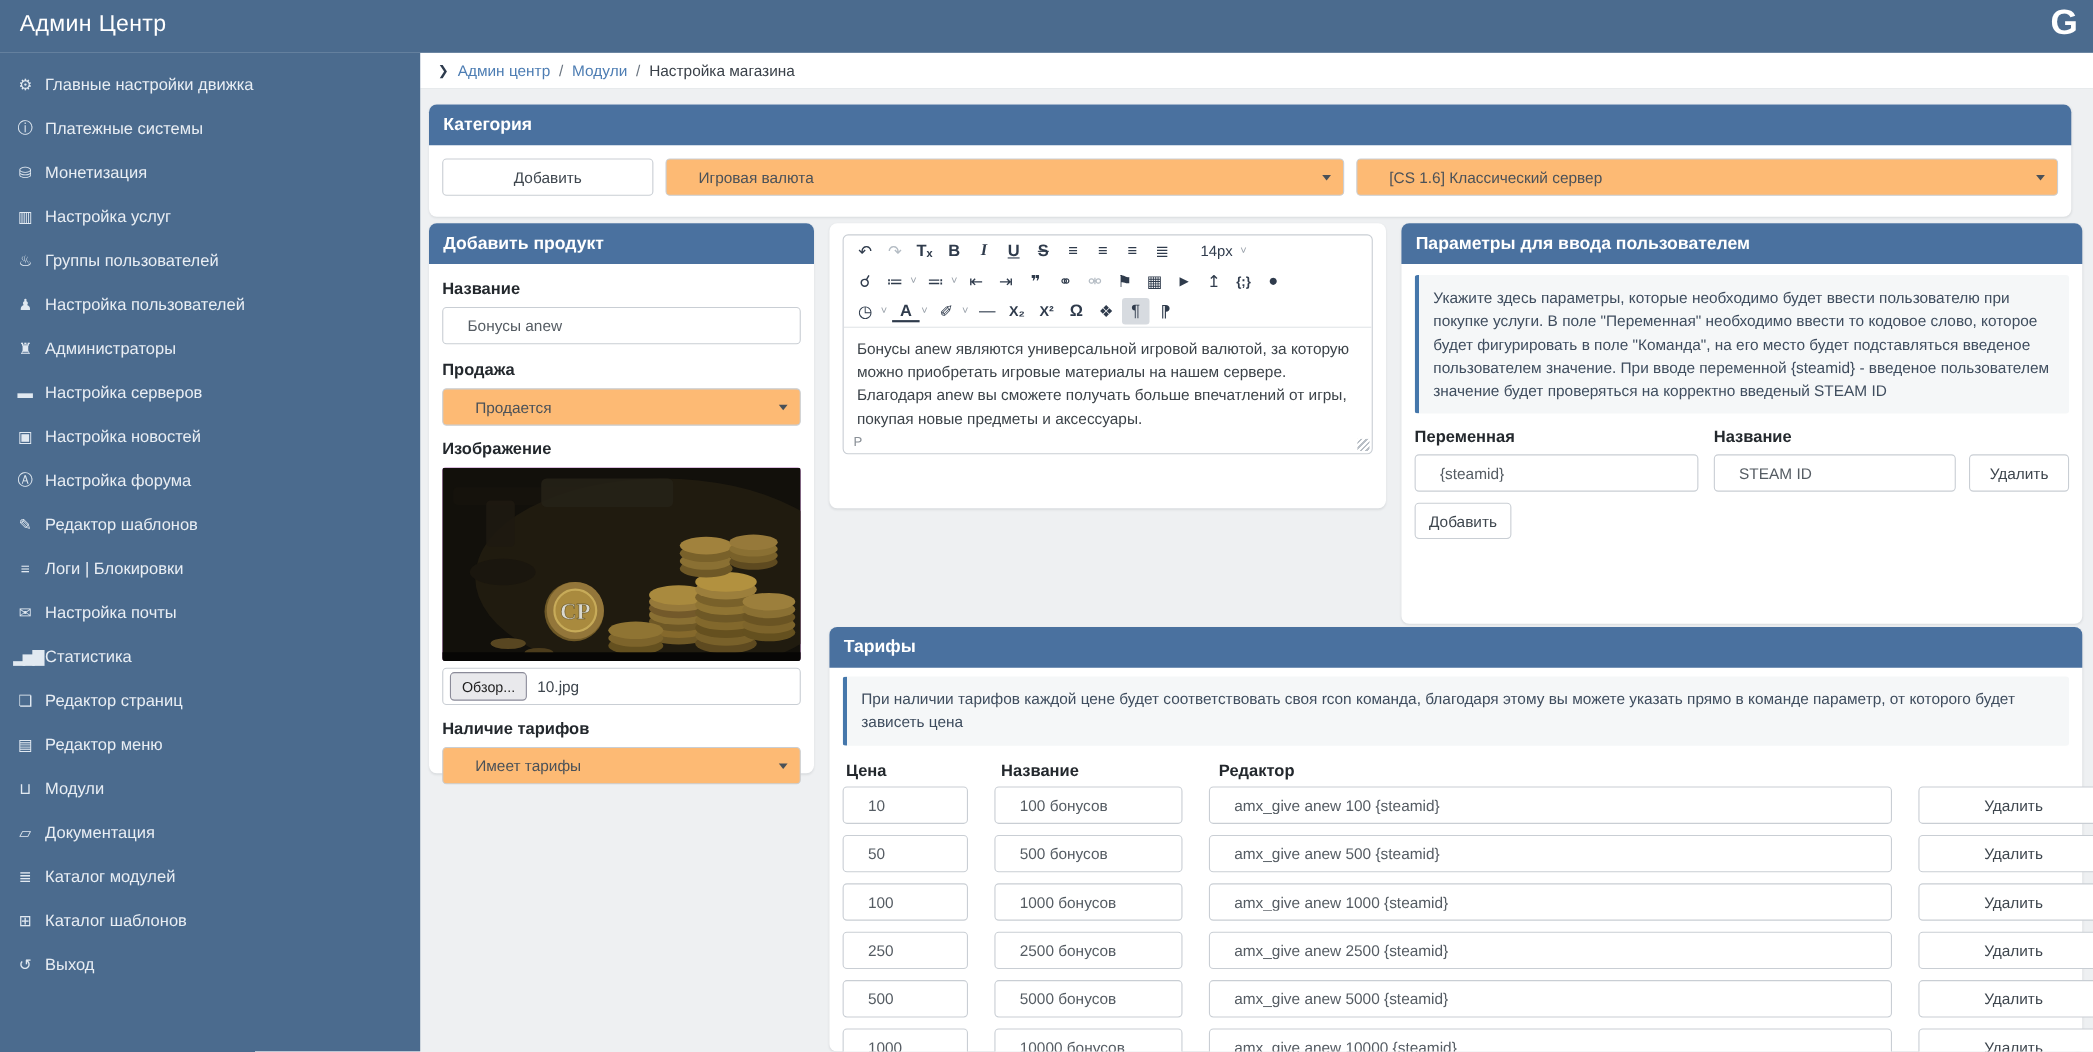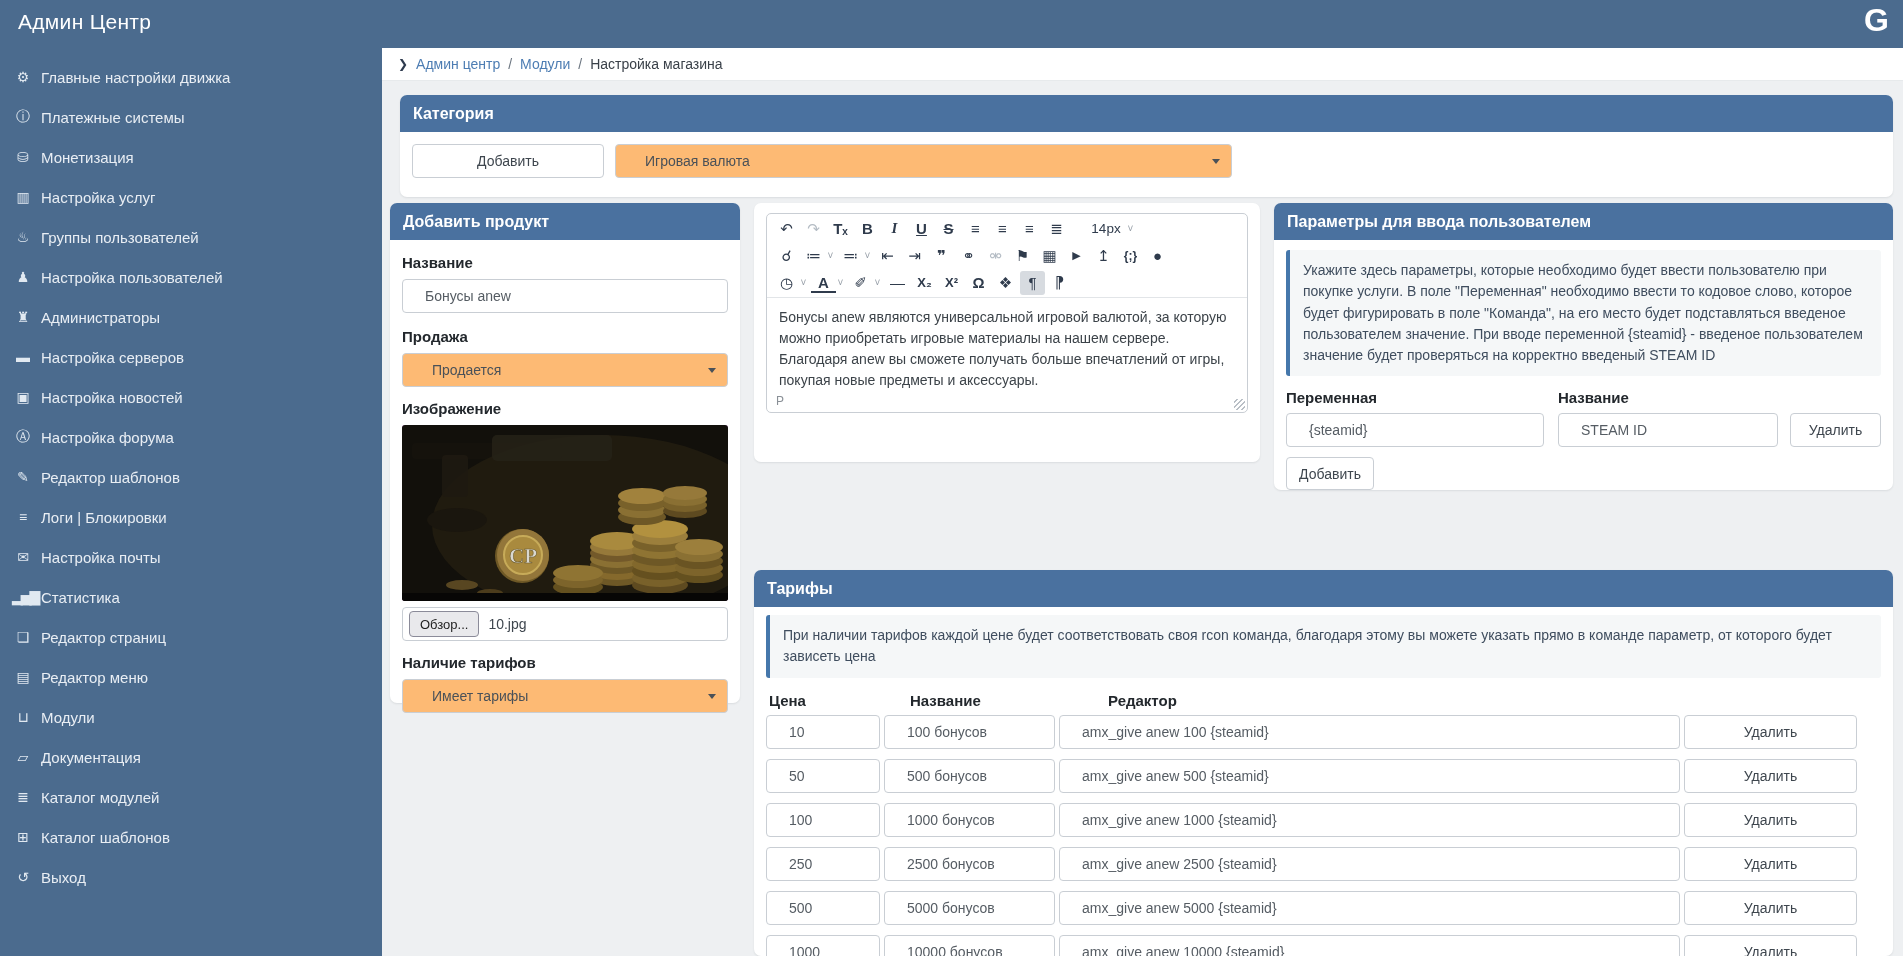--- a/index.html
+++ b/index.html
@@ -32,21 +32,21 @@
        cursor:pointer;font-family:inherit;padding:12px}
   .inp{height:34px;border:1px solid #c9ced4;border-radius:4px;padding:0 22px;font-size:14px;
        color:#555c63;box-sizing:border-box;background:#fff;font-family:inherit;outline:none}
   .sel{position:relative;border:1px solid #c9ced4;border-radius:4px;height:34px;display:flex;
        align-items:center;padding:0 26px 0 29px;font-size:14px;color:#4a5158;background:#fdba74;
        box-sizing:border-box;cursor:pointer}
   .sel:after{content:"";position:absolute;right:11px;top:14px;border-left:4px solid transparent;
        border-right:4px solid transparent;border-top:5px solid #4a5158}
   .flabel{font-size:15px;font-weight:700;color:#23282d}
   
-  #p-cat{left:400px;top:95px;width:1493px;height:102px}
+  #p-cat{left:390px;top:95px;width:1493px;height:102px}
   .cat-row{display:flex;gap:11px;padding:12px;box-sizing:border-box}
   .btn-add-cat{width:192px;flex:none}
   .sel-cat{width:617px;flex:none}
   .sel-srv{flex:1}
   
   #p-prod{left:390px;top:203px;width:350px;height:500px}
   .pbody{padding:12px;box-sizing:border-box}
   #p-prod .flabel{margin:2px 0 8px}
   #p-prod .inp,#p-prod .sel{width:326px;margin-bottom:13px}
   .imgwrap{width:326px;height:176px;border-radius:3px;overflow:hidden;margin-bottom:6px;background:#f0abfc}
@@ -73,39 +73,39 @@
   .tb.fc{border-bottom:2px solid #2f3b4c;height:17px;line-height:15px;border-radius:0;margin-bottom:-2px}
   .tb.code{font-size:12px;font-weight:700}
   .tb.sub2{font-size:13px;font-weight:600}
   .tb.sm{font-size:11px}
   .ed-text{padding:9px 12px;font-size:14px;color:#3c4349;line-height:1.5}
   .ed-status{position:absolute;left:0;right:0;bottom:0;height:22px;display:flex;align-items:center;
              padding:0 9px;font-size:12px;color:#8a9097}
   .grip{position:absolute;right:2px;bottom:2px;width:11px;height:11px;cursor:nwse-resize;
         background:repeating-linear-gradient(135deg,transparent 0 2px,#b9bfc6 2px 3.5px)}
   
-  #p-params{left:1274px;top:203px;width:619px;height:287px}
+  #p-params{left:1274px;top:203px;width:619px;height:364px}
   .alert{margin:10px 12px 0;background:#f5f7f8;border-left:4px solid #4577ab;border-radius:3px;
          padding:10px 13px;font-size:14px;line-height:1.52;color:#3f4d5e}
   .param-row{display:flex;margin:13px 12px 0;align-items:flex-end}
   .pcol{display:flex;flex-direction:column}
   .pcol .flabel{margin-bottom:7px}
   .inp-var{width:258px}
   .pcol2{margin-left:14px}
   .inp-pname{width:220px}
   .btn-del-param{width:91px;margin-left:12px}
   .btn-add-param{width:88px;height:33px;margin:10px 12px}
   
   #p-tariffs{left:754px;top:570px;width:1139px;height:386px}
   .alert2{margin:8px 12px 0}
   .tcols{display:flex;gap:24px;margin:14px 12px 6px;font-size:15px;font-weight:700;color:#23282d}
   .tcols span{padding-left:3px}
   .c1{width:114px;flex:none}.c2{width:171px;flex:none}.c3{width:621px;flex:none}.c4{width:173px;flex:none}
   .trows{margin:0 12px}
-  .trow{display:flex;gap:4px;margin-bottom:10px}
+  .trow{display:flex;gap:24px;margin-bottom:10px}
 </style>
 </head>
 <body>
 
 <div class="topbar">
   <div class="brand">Админ Центр</div>
   <div class="logo-g">G</div>
 </div>
 
 <div class="sidebar">
@@ -226,20 +226,23 @@
   <span class="crumb-sep">/</span>
   <span class="crumb-cur">Настройка магазина</span>
 </div>
 
 <div class="panel" id="p-cat">
   <div class="phead">Категория</div>
   <div class="cat-row">
     <button class="btn btn-add-cat">Добавить</button>
     <div class="sel sel-cat">
       <span>Игровая валюта</span>
+    </div>
+    <div class="sel sel-srv">
+      <span>[CS 1.6] Классический сервер</span>
     </div>
   </div>
 </div>
 
 <div class="panel" id="p-prod">
   <div class="phead">Добавить продукт</div>
   <div class="pbody">
     <div class="flabel">Название</div>
     <input class="inp" readonly="" value="Бонусы anew" style="">
     <div class="flabel">Продажа</div>

